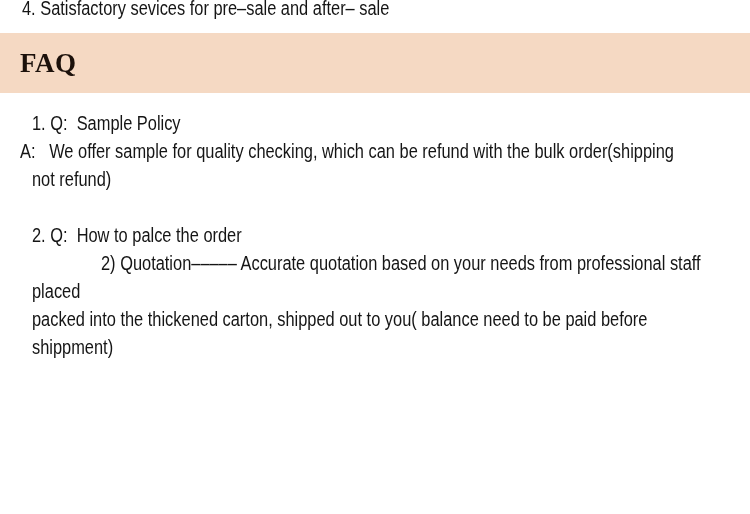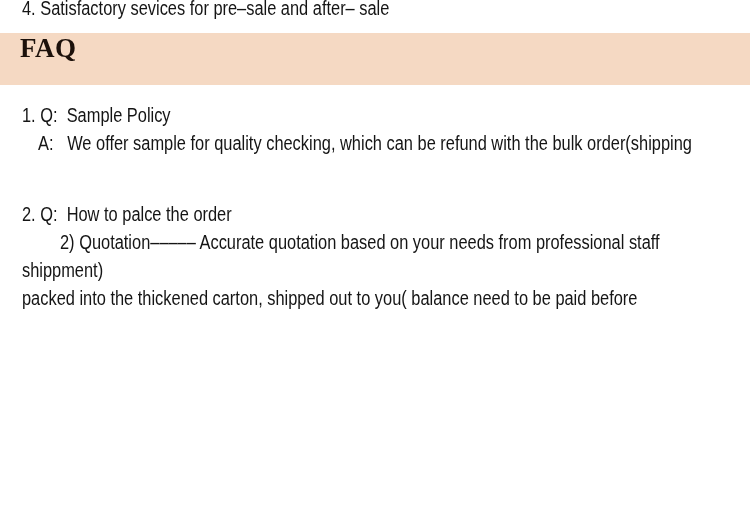--- a/index.html
+++ b/index.html
@@ -18,58 +18,61 @@
     white-space: pre;
   }
   .cx {
     display: inline-block;
     transform: scaleX(0.82);
     transform-origin: 0 0;
     white-space: pre;
   }
   .faq-header {
     margin-top: 13px;
-    height: 52px;
+    height: 60px;
     background: #f5d9c3;
     display: flex;
+    align-items: center;
     padding-left: 20px;
     box-sizing: border-box;
   }
   .faq-title {
     font-family: "Liberation Serif", serif;
     font-weight: 700;
     font-size: 27px;
     color: #1c110b;
     letter-spacing: 0.5px;
   }
   .content {
     padding-top: 16px;
     font-size: 20px;
   }
   .line {
     height: 28px;
     line-height: 28px;
     white-space: pre;
   }
-  .line.gap { margin-top: 43px; }
-  .indent-0 { padding-left: 22px; }
-  .indent-1 { padding-left: 38px; }
-  .indent-2 { padding-left: 60px; }
+  .line.gap { margin-top: 28px; }
+  .indent-0 { padding-left: 32px; }
+  .indent-1 { padding-left: 20px; }
+  .indent-2 { padding-left: 60px; margin-left: 41px; }
 </style>
 </head>
 <body>
 
 <div class="page">
   <div class="intro"><span class="cx">4. Satisfactory sevices for pre–sale and after– sale</span></div>
 
   <div class="faq-header">
     <span class="faq-title">FAQ</span>
   </div>
 
   <div class="content" id="lines">
       <div class="line indent-0"><span class="cx">1. Q:  Sample Policy</span></div>
       <div class="line indent-1"><span class="cx">A:   We offer sample for quality checking, which can be refund with the bulk order(shipping</span></div>
+      <div class="line indent-0"><span class="cx">not refund)</span></div>
       <div class="line indent-0 gap"><span class="cx">2. Q:  How to palce the order</span></div>
       <div class="line indent-2"><span class="cx">2) Quotation––––– Accurate quotation based on your needs from professional staff</span></div>
+      <div class="line indent-0"><span class="cx">placed</span></div>
+      <div class="line indent-0"><span class="cx">packed into the thickened carton, shipped out to you( balance need to be paid before</span></div>
       <div class="line indent-0"><span class="cx">shippment)</span></div>
-      <div class="line indent-0"><span class="cx">packed into the thickened carton, shipped out to you( balance need to be paid before</span></div>
     </div>
 </div>
 
 </body></html>

